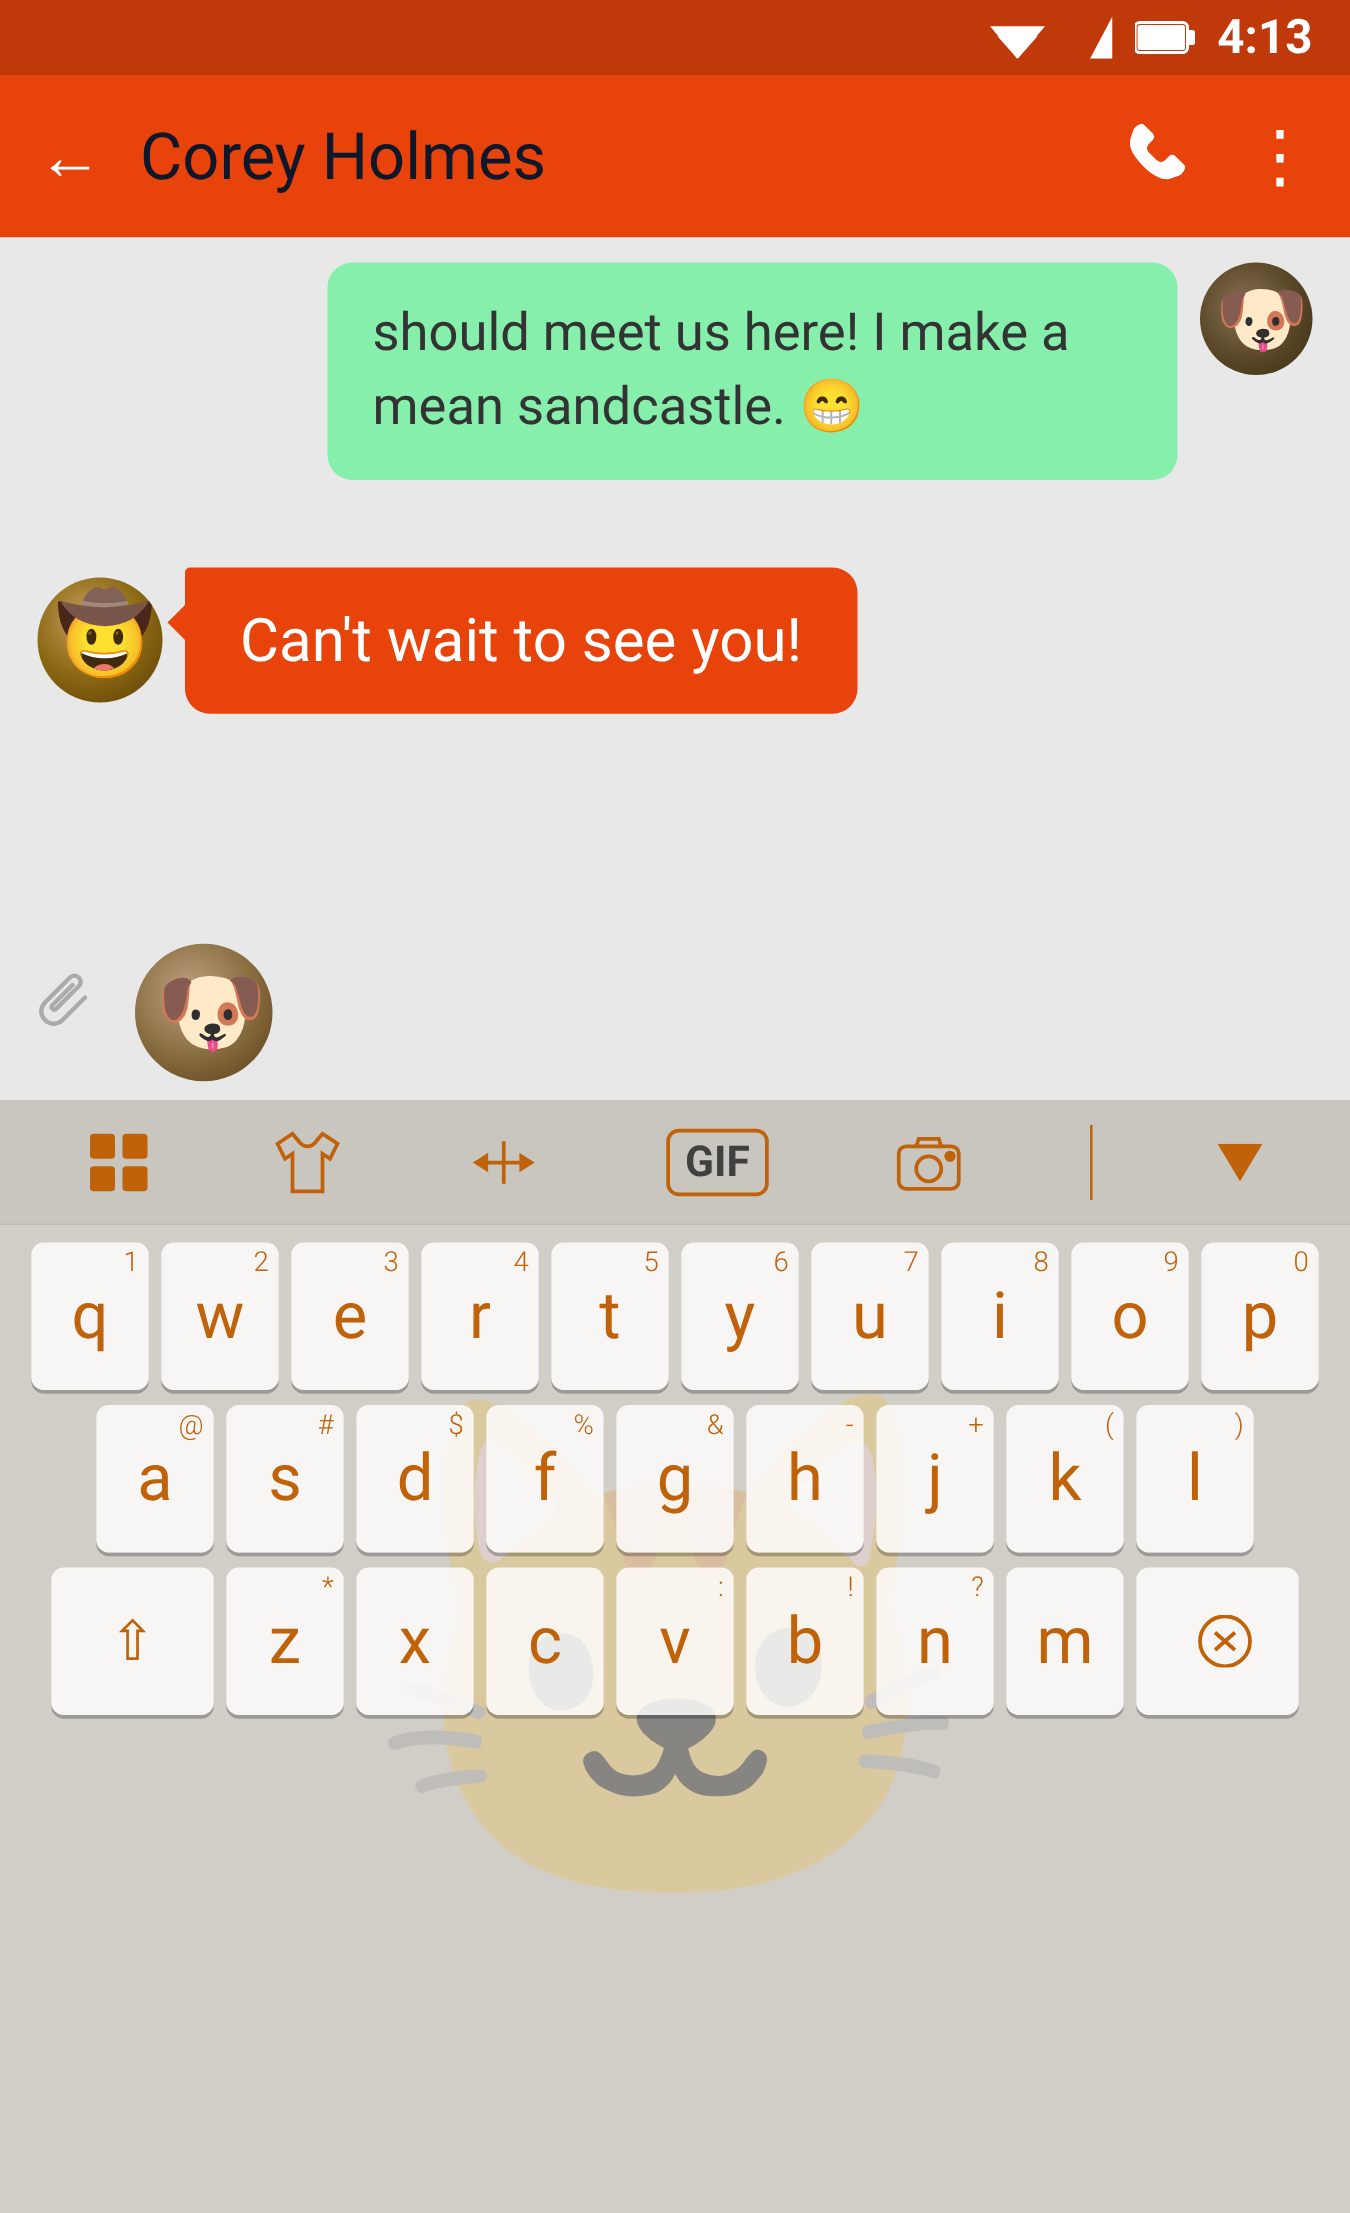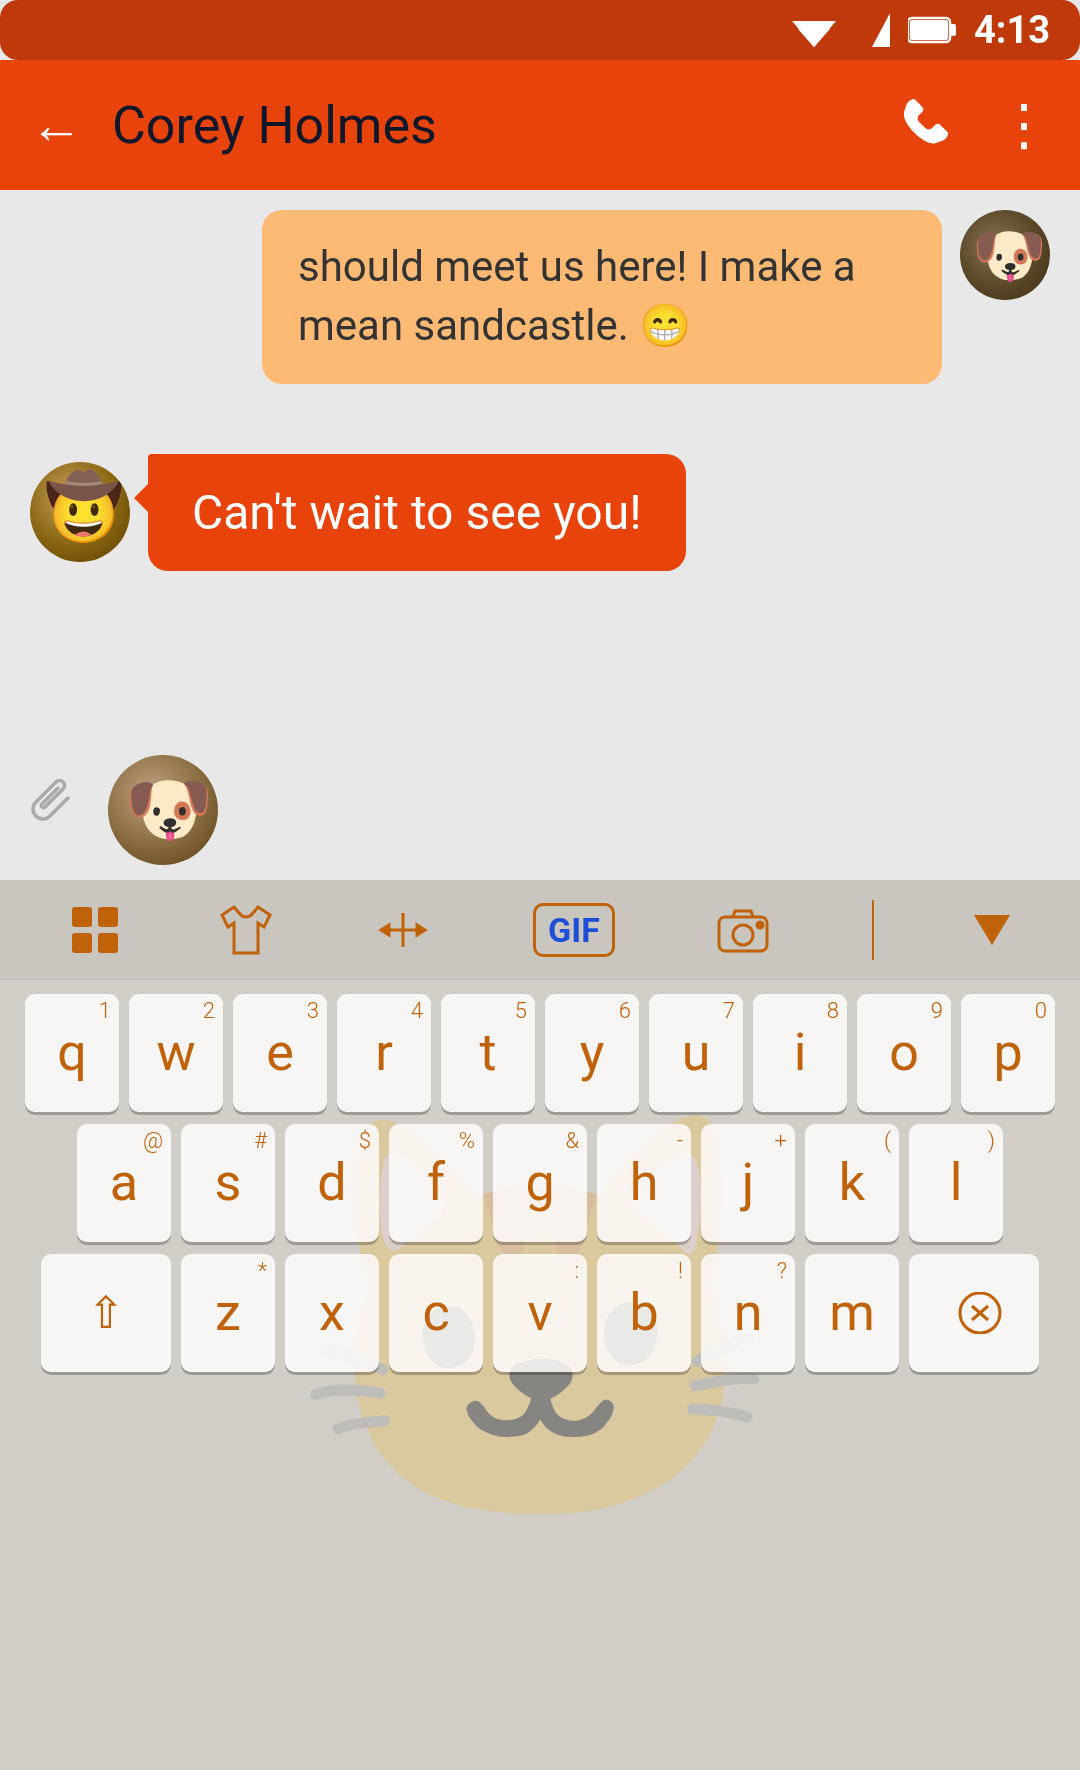--- a/index.html
+++ b/index.html
@@ -15,21 +15,20 @@
     
     .status-bar {
       width: 100%;
       height: 60px;
       background: #c0390a;
       display: flex;
       align-items: center;
       justify-content: flex-end;
       padding: 0 30px;
       gap: 18px;
-      border-radius: 18px;
     }
     .status-icons {
       display: flex;
       align-items: center;
       gap: 18px;
     }
     .status-time {
       color: white;
       font-size: 38px;
       font-weight: bold;
@@ -80,21 +79,21 @@
     }
 
     
     .message-row-right {
       display: flex;
       justify-content: flex-end;
       align-items: flex-start;
       gap: 18px;
     }
     .message-bubble-white {
-      background: #fdba74;
+      background: #86efac;
       border-radius: 20px;
       padding: 28px 36px;
       max-width: 680px;
       font-size: 42px;
       color: #333;
       line-height: 1.4;
     }
     .avatar-dog {
       width: 90px;
       height: 90px;
@@ -392,21 +391,21 @@
       <path d="M2,10 L14,2 L19,8 C19,8 22,12 26,12 C30,12 33,8 33,8 L38,2 L50,10 L44,22 L38,18 L38,48 L14,48 L14,18 L8,22 Z"></path>
     </svg>
 
     <svg width="60" height="50" viewBox="0 0 60 50" fill="none" stroke="#c0620a" stroke-width="3">
       <line x1="8" y1="25" x2="52" y2="25"></line>
       <polygon points="8,25 16,20 16,30" fill="#c0620a"></polygon>
       <polygon points="52,25 44,20 44,30" fill="#c0620a"></polygon>
       <line x1="30" y1="8" x2="30" y2="42" stroke="#c0620a" stroke-width="3"></line>
     </svg>
 
-    <div style="border: 3px solid #c0620a; border-radius: 10px; padding: 4px 12px; color: #1d4ed8; font-size: 34px; font-weight: bold;">GIF</div>
+    <div style="border: 3px solid #c0620a; border-radius: 10px; padding: 4px 12px; color: #404040; font-size: 34px; font-weight: bold;">GIF</div>
 
     <svg width="56" height="50" viewBox="0 0 56 50" fill="none" stroke="#c0620a" stroke-width="3">
       <rect x="4" y="12" width="48" height="34" rx="6"></rect>
       <circle cx="28" cy="30" r="10" stroke="#c0620a" stroke-width="3"></circle>
       <path d="M18,12 L20,6 L36,6 L38,12" stroke="#c0620a" stroke-width="3"></path>
       <circle cx="45" cy="20" r="3" fill="#c0620a"></circle>
     </svg>
     <div class="toolbar-divider"></div>
 
     <svg width="36" height="30" viewBox="0 0 36 30" fill="#c0620a">

